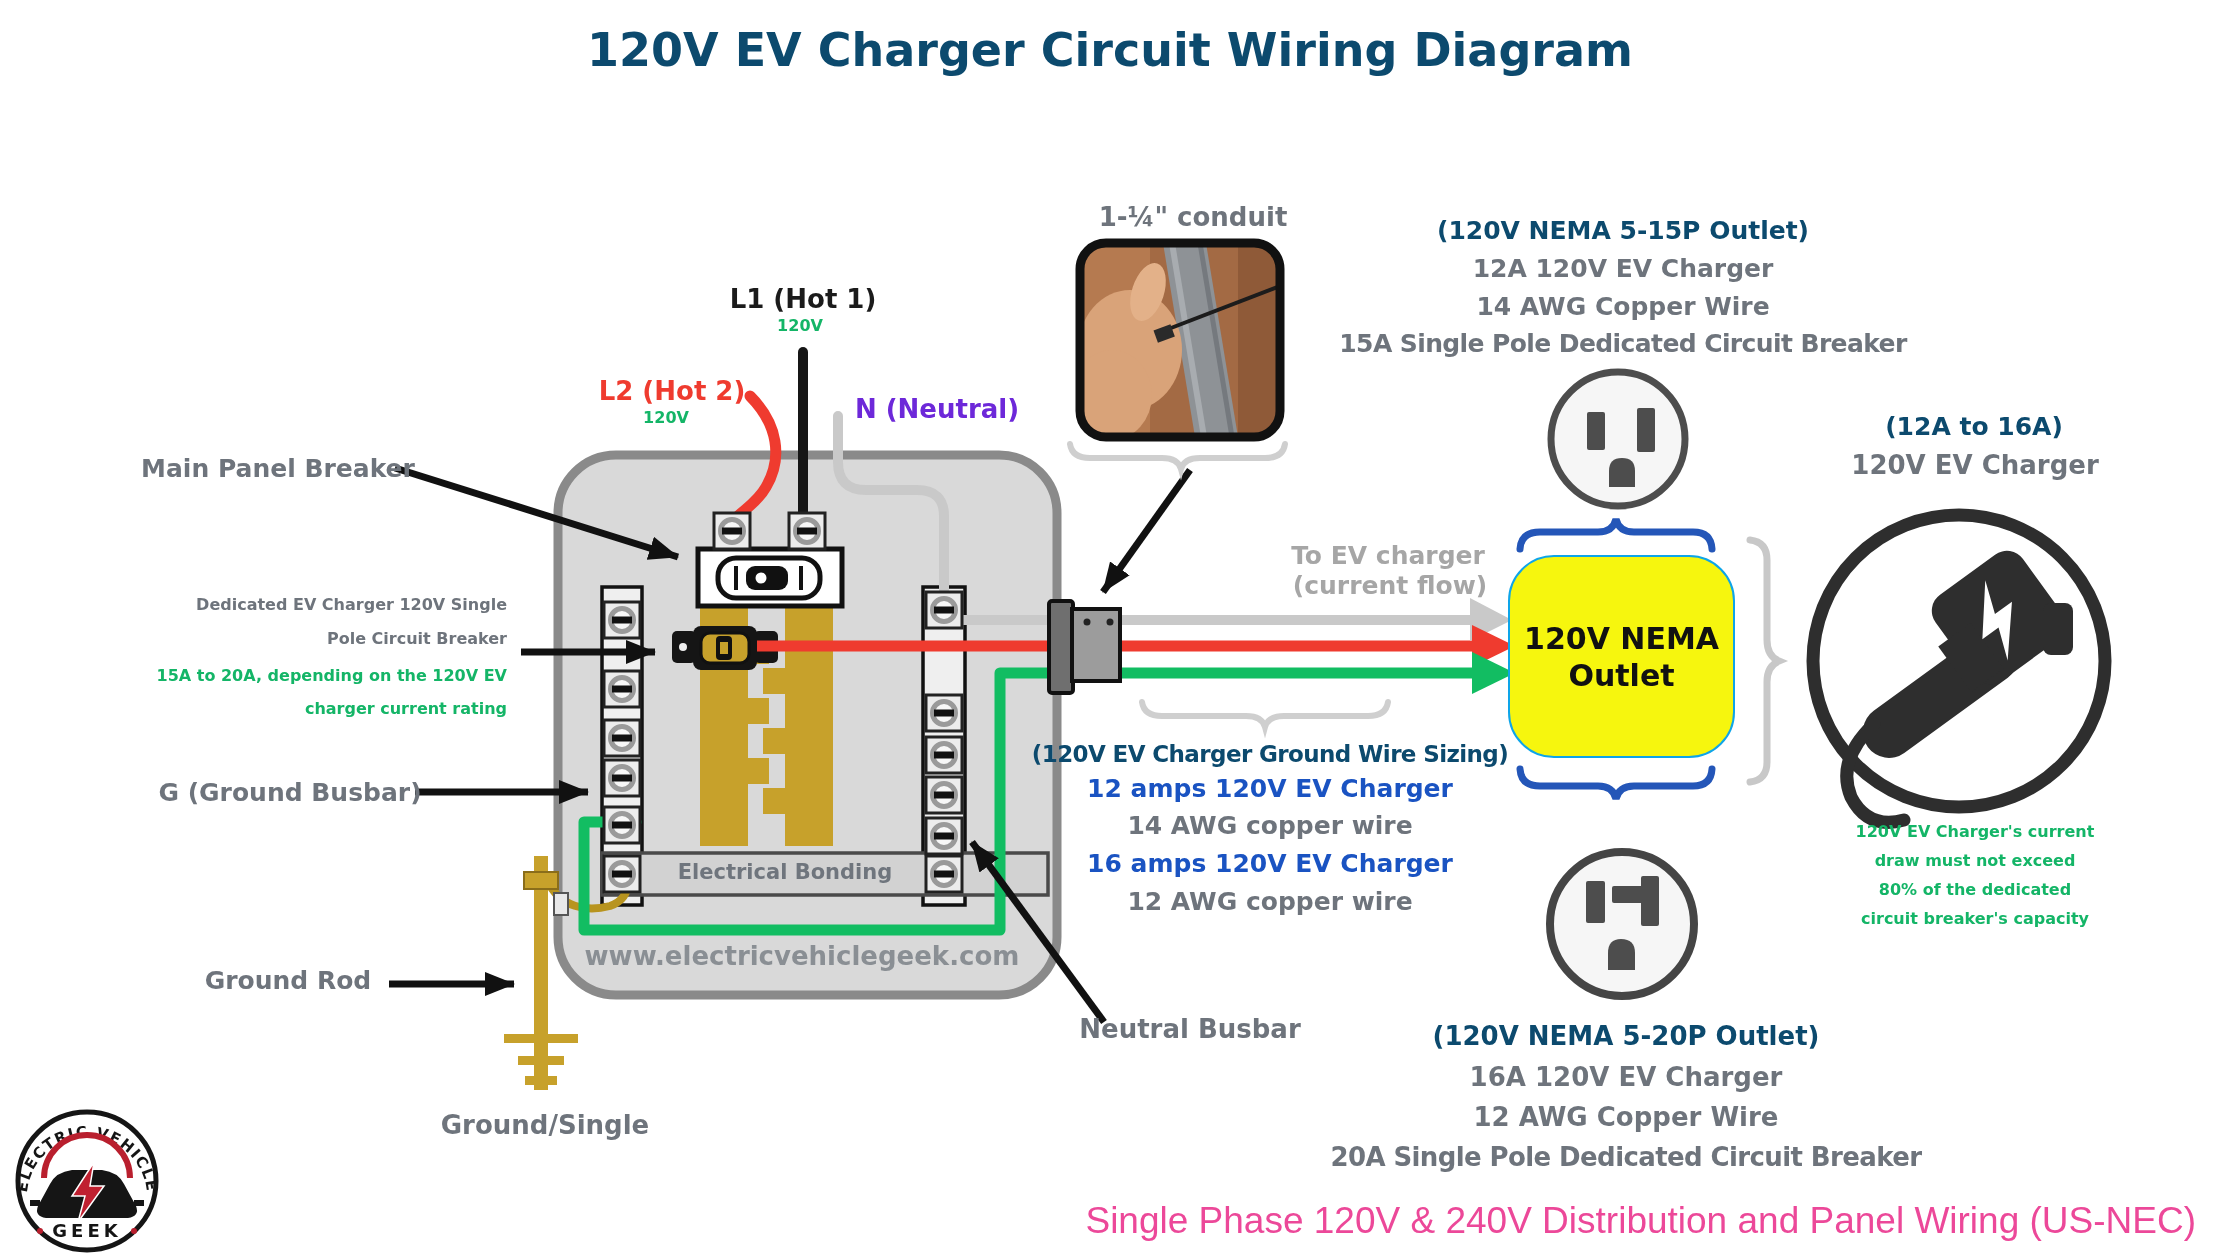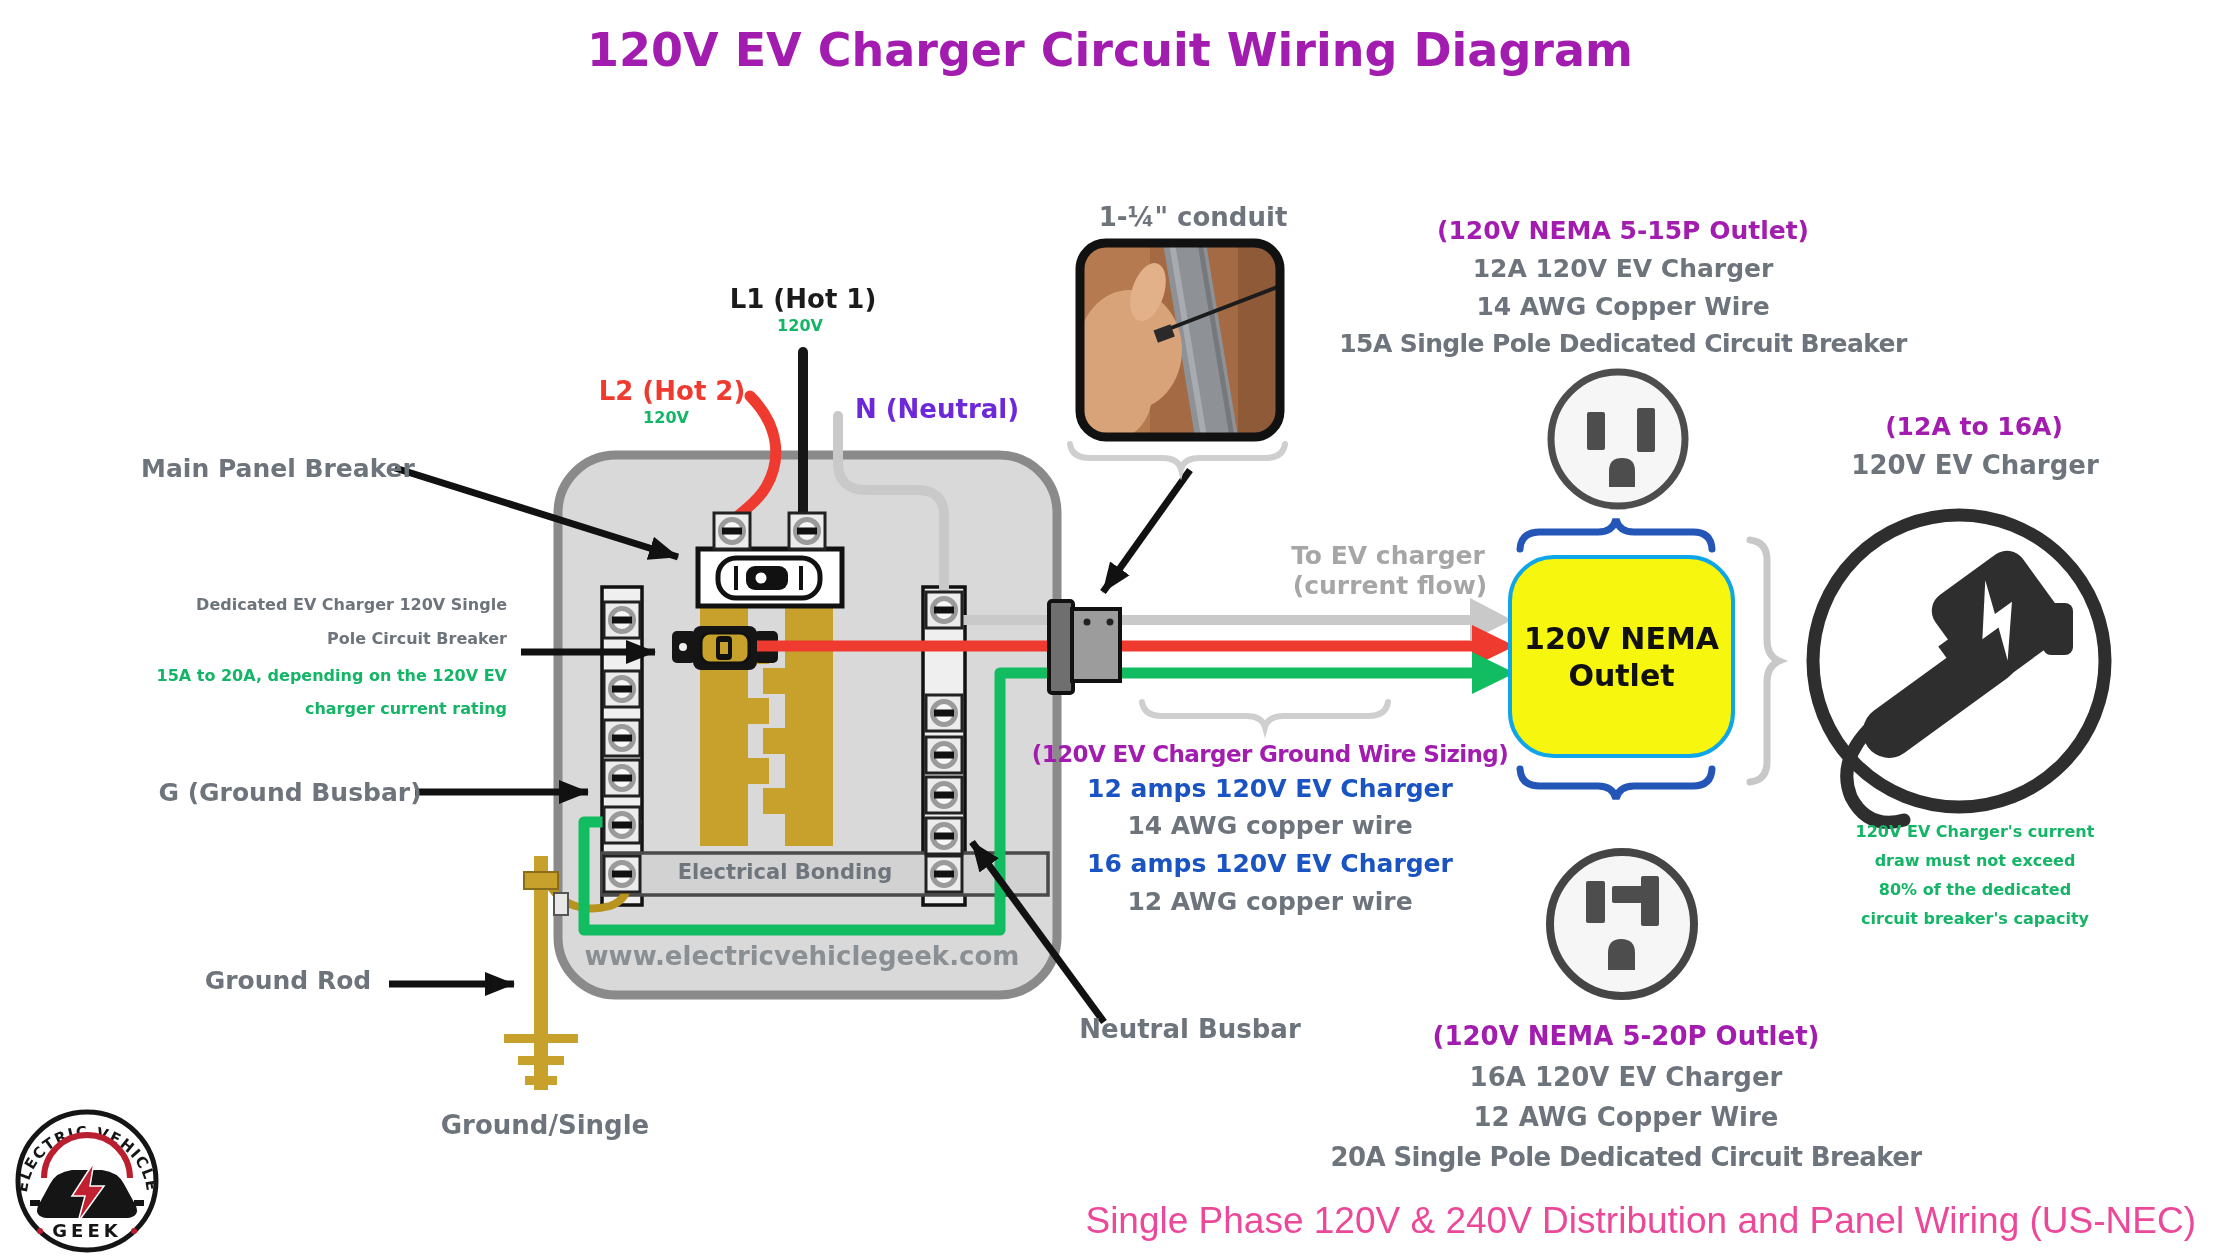--- a/index.html
+++ b/index.html
@@ -5,25 +5,25 @@
   html,body{margin:0;padding:0;background:#ffffff;}
   #stage{position:relative;width:2240px;height:1260px;background:#ffffff;overflow:hidden;
          font-family:"DejaVu Sans",sans-serif;}
   #art{position:absolute;left:0;top:0;}
   .t{position:absolute;font-family:"DejaVu Sans",sans-serif;font-weight:700;white-space:nowrap;line-height:1.05;}
   .c{transform:translateX(-50%);}
   .tight{letter-spacing:-0.6px;}
   .f21{font-size:21px}.f23{font-size:23px}.f24{font-size:16px}.f25{font-size:25px}
   .f26{font-size:26px}.f33{font-size:33px}
   .f37{font-size:37px}.f46{font-size:46px}
-  .orange{color:#a21caf}.gray{color:#6E747C}.lgray{color:#A8A8A8}.green{color:#14B567}
+  .orange{color:#0c4a6e}.gray{color:#6E747C}.lgray{color:#A8A8A8}.green{color:#14B567}
   .blue{color:#1A53C2}.red{color:#EF3B2F}.blk{color:#1B1B1B}.wsite{color:#8A8F94}
   .footer{font-family:"Liberation Sans",sans-serif;font-weight:400;color:#ec4899}
   #outletBox{position:absolute;left:1508px;top:555px;width:227px;height:203px;box-sizing:border-box;
-     background:#F6F60E;border:4px solid #0ea5e9;border-radius:46px;display:flex;flex-direction:column;
+     background:#F6F60E;border:2px solid #0ea5e9;border-radius:46px;display:flex;flex-direction:column;
      align-items:center;justify-content:center;gap:2px;}
   #outletBox div{font-size:30px;font-weight:700;color:#111;}
 </style>
 </head>
 <body>
 
 <div id="stage">
 
 <svg id="art" width="2240" height="1260" viewBox="0 0 2240 1260">
   <defs>

